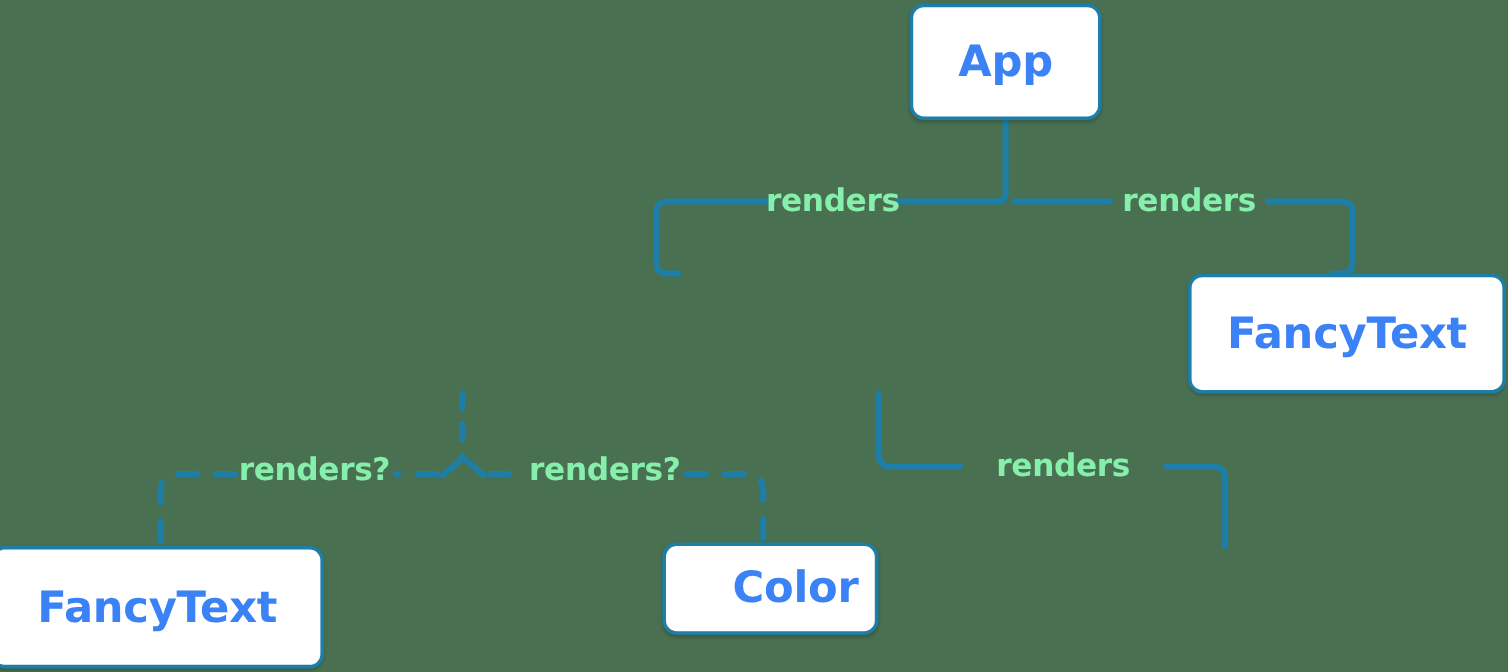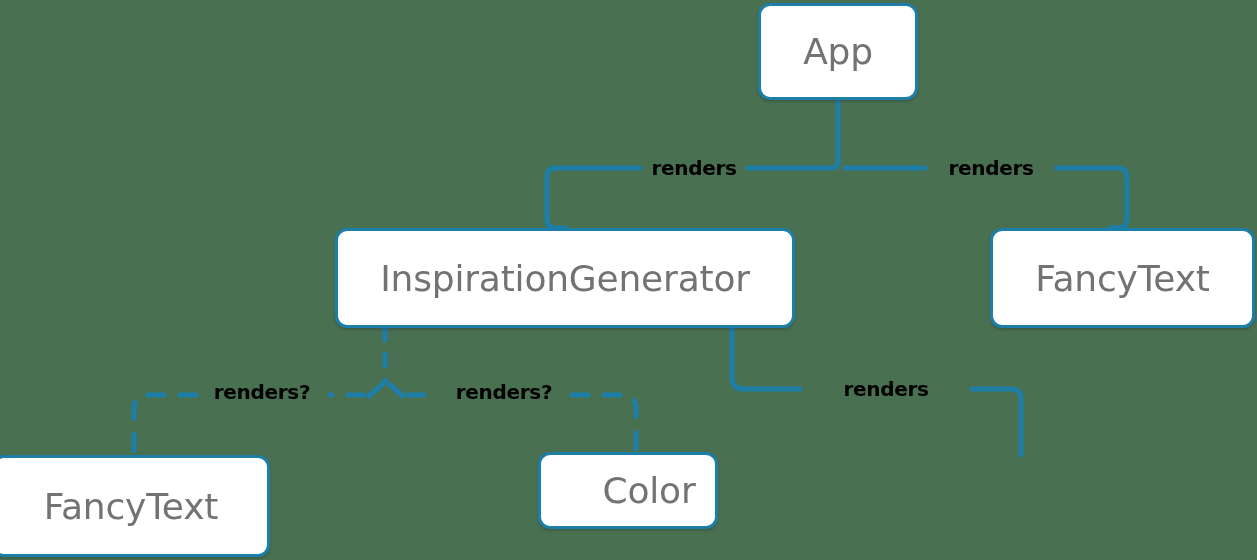--- a/index.html
+++ b/index.html
@@ -28,31 +28,31 @@
   }
   .node {
     position: absolute;
     background: #ffffff;
     border: 3px solid #1d7ea8;
     border-radius: 12px;
     box-sizing: border-box;
     display: flex;
     align-items: center;
     justify-content: center;
-    color: #737373;
+    color: #3b82f6;
     font-size: 36px;
-    font-weight: 400;
+    font-weight: 700;
     letter-spacing: -0.2px;
     white-space: nowrap;
     box-shadow: 0 2px 3px rgba(0,0,0,0.18);
   }
   .edge-label {
     position: absolute;
-    color: #000000;
-    font-size: 20px;
+    color: #86efac;
+    font-size: 26px;
     font-weight: 700;
     letter-spacing: -0.3px;
     white-space: nowrap;
     transform: translate(-50%, -50%);
   }
 </style>
 </head>
 <body>
 
 <div id="diagram">
@@ -74,33 +74,30 @@
 
     <path d="M364,395 L330,395 M196,395 L148,395 Q134,395 134,409 L134,455" fill="none" stroke="#1d7ea8" stroke-width="5" stroke-linecap="round" stroke-dasharray="16 16"></path>
 
     <path d="M408,395 L437,395 M572,395 L622,395 Q636,395 636,409 L636,452" fill="none" stroke="#1d7ea8" stroke-width="5" stroke-linecap="round" stroke-dasharray="16 16"></path>
   </svg>
 
   <div class="node" style="left:758px; top:3px; width:160px; height:97px;">
     <span>App</span>
   </div>
 
-  <div class="node" style="left:335px; top:228px; width:460px; height:100px;">
-    <span>InspirationGenerator</span>
-  </div>
 
   <div class="node" style="left:990px; top:228px; width:265px; height:100px;">
     <span>FancyText</span>
   </div>
 
   <div class="node" style="left:-8px; top:455px; width:278px; height:102px;">
     <span>FancyText</span>
   </div>
 
-  <div class="node" style="left:538px; top:452px; width:180px; height:77px;padding-left:42px;">
+  <div class="node" style="left:552px; top:452px; width:180px; height:77px;padding-left:42px;">
     <span>Color</span>
   </div>
 
 
   <div class="edge-label" style="left:694px; top:168px;">renders</div>
   <div class="edge-label" style="left:991px; top:168px;">renders</div>
   <div class="edge-label" style="left:262px; top:392px;">renders?</div>
   <div class="edge-label" style="left:504px; top:392px;">renders?</div>
   <div class="edge-label" style="left:886px; top:389px;">renders</div>
 

